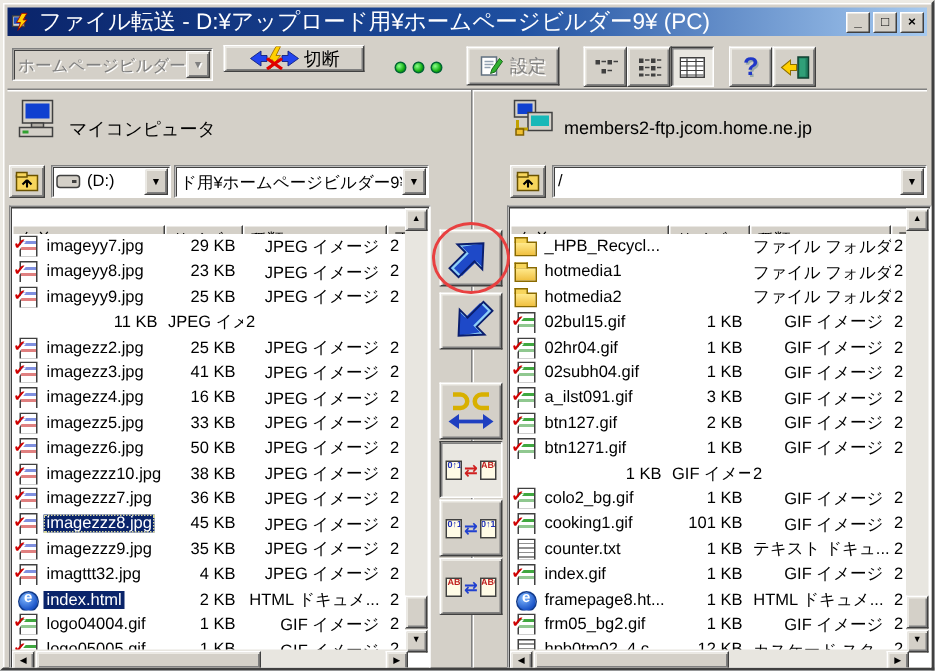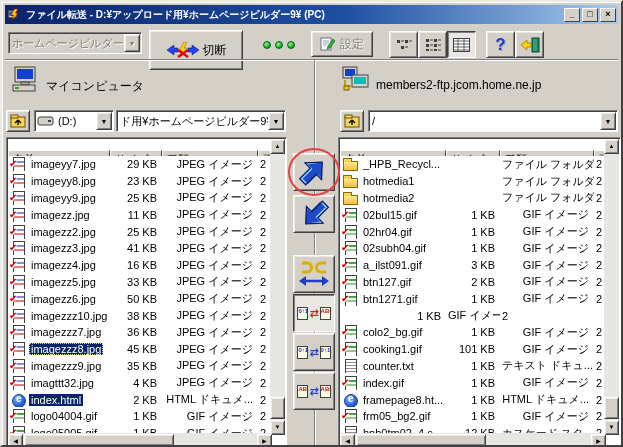--- a/index.html
+++ b/index.html
@@ -2,36 +2,36 @@
 <html><head>
 <meta charset="utf-8">
 <style>
   html,body{margin:0;padding:0;background:#9aa0a8;}
   *{box-sizing:border-box;font-family:"Liberation Sans","DejaVu Sans",sans-serif;}
   #win{position:relative;width:623px;height:447px;background:#D4D0C8;overflow:hidden;
        border:2px solid;border-color:#ECEAE4 #404040 #404040 #ECEAE4;box-shadow:inset 1px 1px 0 #fff;}
   
   #titlebar{position:absolute;left:3px;top:3px;right:3px;height:19px;
     background:linear-gradient(90deg,#0A246A,#1E4FA0 55%,#A6CAF0);display:flex;align-items:center;}
-  #titlebar .ttl{color:#fff;font-size:10px;font-weight:bold;margin-left:4px;white-space:nowrap;overflow:hidden;flex:1;}
+  #titlebar .ttl{color:#fff;font-size:15px;font-weight:normal;margin-left:4px;white-space:nowrap;overflow:hidden;flex:1;}
   .winbtn{width:16px;height:14px;margin-right:2px;background:#D4D0C8;border:1px solid;
     border-color:#fff #404040 #404040 #fff;font-size:9px;line-height:11px;text-align:center;font-weight:bold;color:#000;}
   #app-icon{width:15px;height:14px;margin-left:2px;flex:none;}
   
   #toolbar{position:absolute;left:3px;top:24px;right:3px;height:33px;}
   .raised{background:#D4D0C8;border:1px solid;border-color:#fff #404040 #404040 #fff;
           box-shadow:inset 1px 1px 0 #ECEAE4,inset -1px -1px 0 #808080;}
   .pressed{background:#E9E7E1;border:1px solid;border-color:#404040 #fff #fff #404040;
           box-shadow:inset 1px 1px 0 #808080;}
   .sunken{background:#D4D0C8;border:1px solid;border-color:#808080 #fff #fff #808080;box-shadow:inset 1px 1px 0 #404040;}
   .disabledtxt{color:#808080;text-shadow:1px 1px 0 #fff;}
   #profile-combo{position:absolute;left:3px;top:6px;width:134px;height:22px;display:flex;align-items:center;}
   #profile-combo .cbtxt{flex:1;font-size:11px;padding-left:3px;white-space:nowrap;overflow:hidden;}
   .drop{width:16px;height:18px;margin-right:1px;font-size:7px;line-height:17px;text-align:center;flex:none;}
-  #disconnect-btn{position:absolute;left:144px;top:4px;width:94px;height:40px;display:flex;align-items:center;justify-content:center;font-size:12px;gap:3px;}
+  #disconnect-btn{position:absolute;left:144px;top:4px;width:94px;height:18px;display:flex;align-items:center;justify-content:center;font-size:12px;gap:3px;}
   #dots{position:absolute;left:258px;top:15px;display:flex;gap:4px;}
   .dot{width:8px;height:8px;border-radius:50%;background:radial-gradient(circle at 35% 35%,#8aff8a,#17b217 60%,#0a660a);border:1px solid #063;}
   #settings-btn{position:absolute;left:306px;top:5px;width:62px;height:26px;display:flex;align-items:center;justify-content:center;font-size:12px;gap:4px;}
   .viewbtn{position:absolute;top:5px;width:29px;height:27px;display:flex;align-items:center;justify-content:center;}
   #help-btn,#exit-btn{position:absolute;top:5px;width:29px;height:27px;display:flex;align-items:center;justify-content:center;}
   #help-btn span{color:#2038C8;font-weight:bold;font-size:17px;text-shadow:1px 1px 0 #9aa;}
   #tbsep{position:absolute;left:0;right:0;top:33px;border-top:1px solid #808080;border-bottom:1px solid #fff;}
   
   .paneicon{position:absolute;width:30px;height:26px;}
   .panelabel{position:absolute;font-size:12px;color:#000;white-space:nowrap;}
@@ -249,24 +249,20 @@
           <span class="cell nmc">
             <span class="fi" data-icon="jpg"></span>
             <span class="nm">imageyy9.jpg</span>
           </span>
           <span class="cell sz">25 KB</span>
           <span class="cell tp">JPEG イメージ</span>
           <span class="cell dt">2</span>
         </div>
 
         <div class="lrow" style="grid-template-columns:102px 52px 96px 14px">
-          <span class="cell nmc">
-            <span class="fi" data-icon="jpg"></span>
-            <span class="nm">imagezz.jpg</span>
-          </span>
           <span class="cell sz">11 KB</span>
           <span class="cell tp">JPEG イメージ</span>
           <span class="cell dt">2</span>
         </div>
 
         <div class="lrow" style="grid-template-columns:102px 52px 96px 14px">
           <span class="cell nmc">
             <span class="fi" data-icon="jpg"></span>
             <span class="nm">imagezz2.jpg</span>
           </span>

